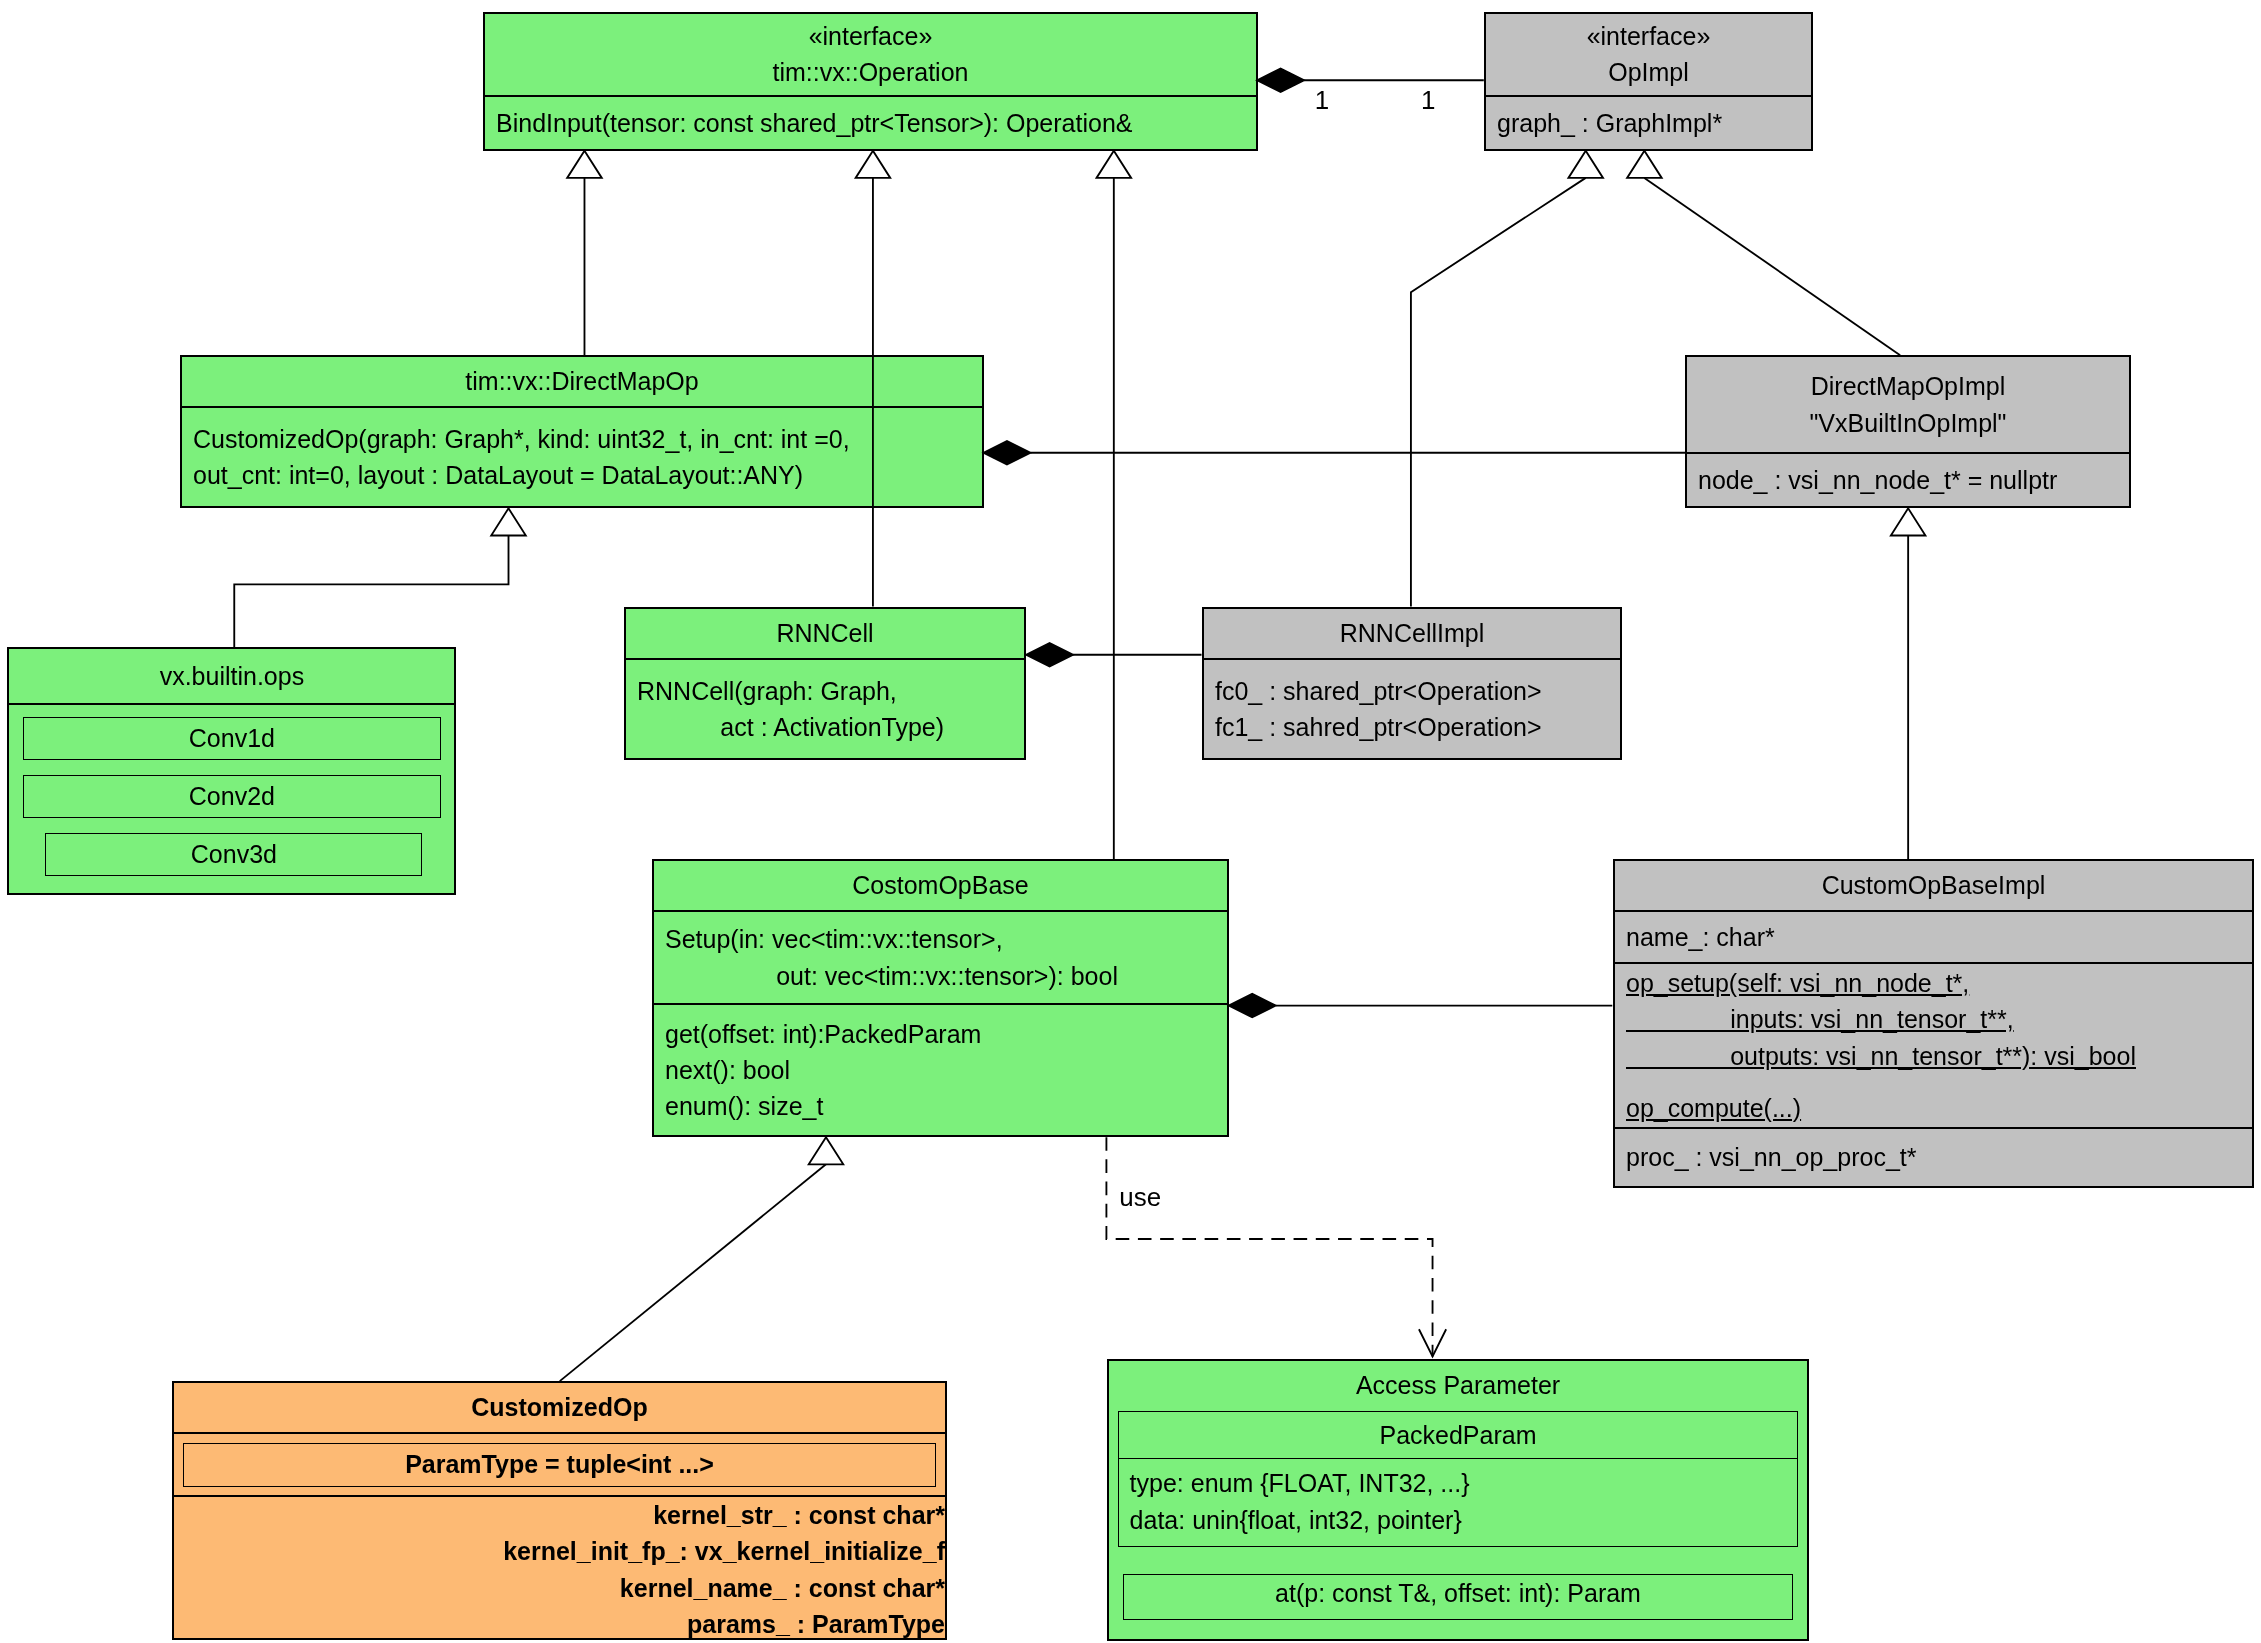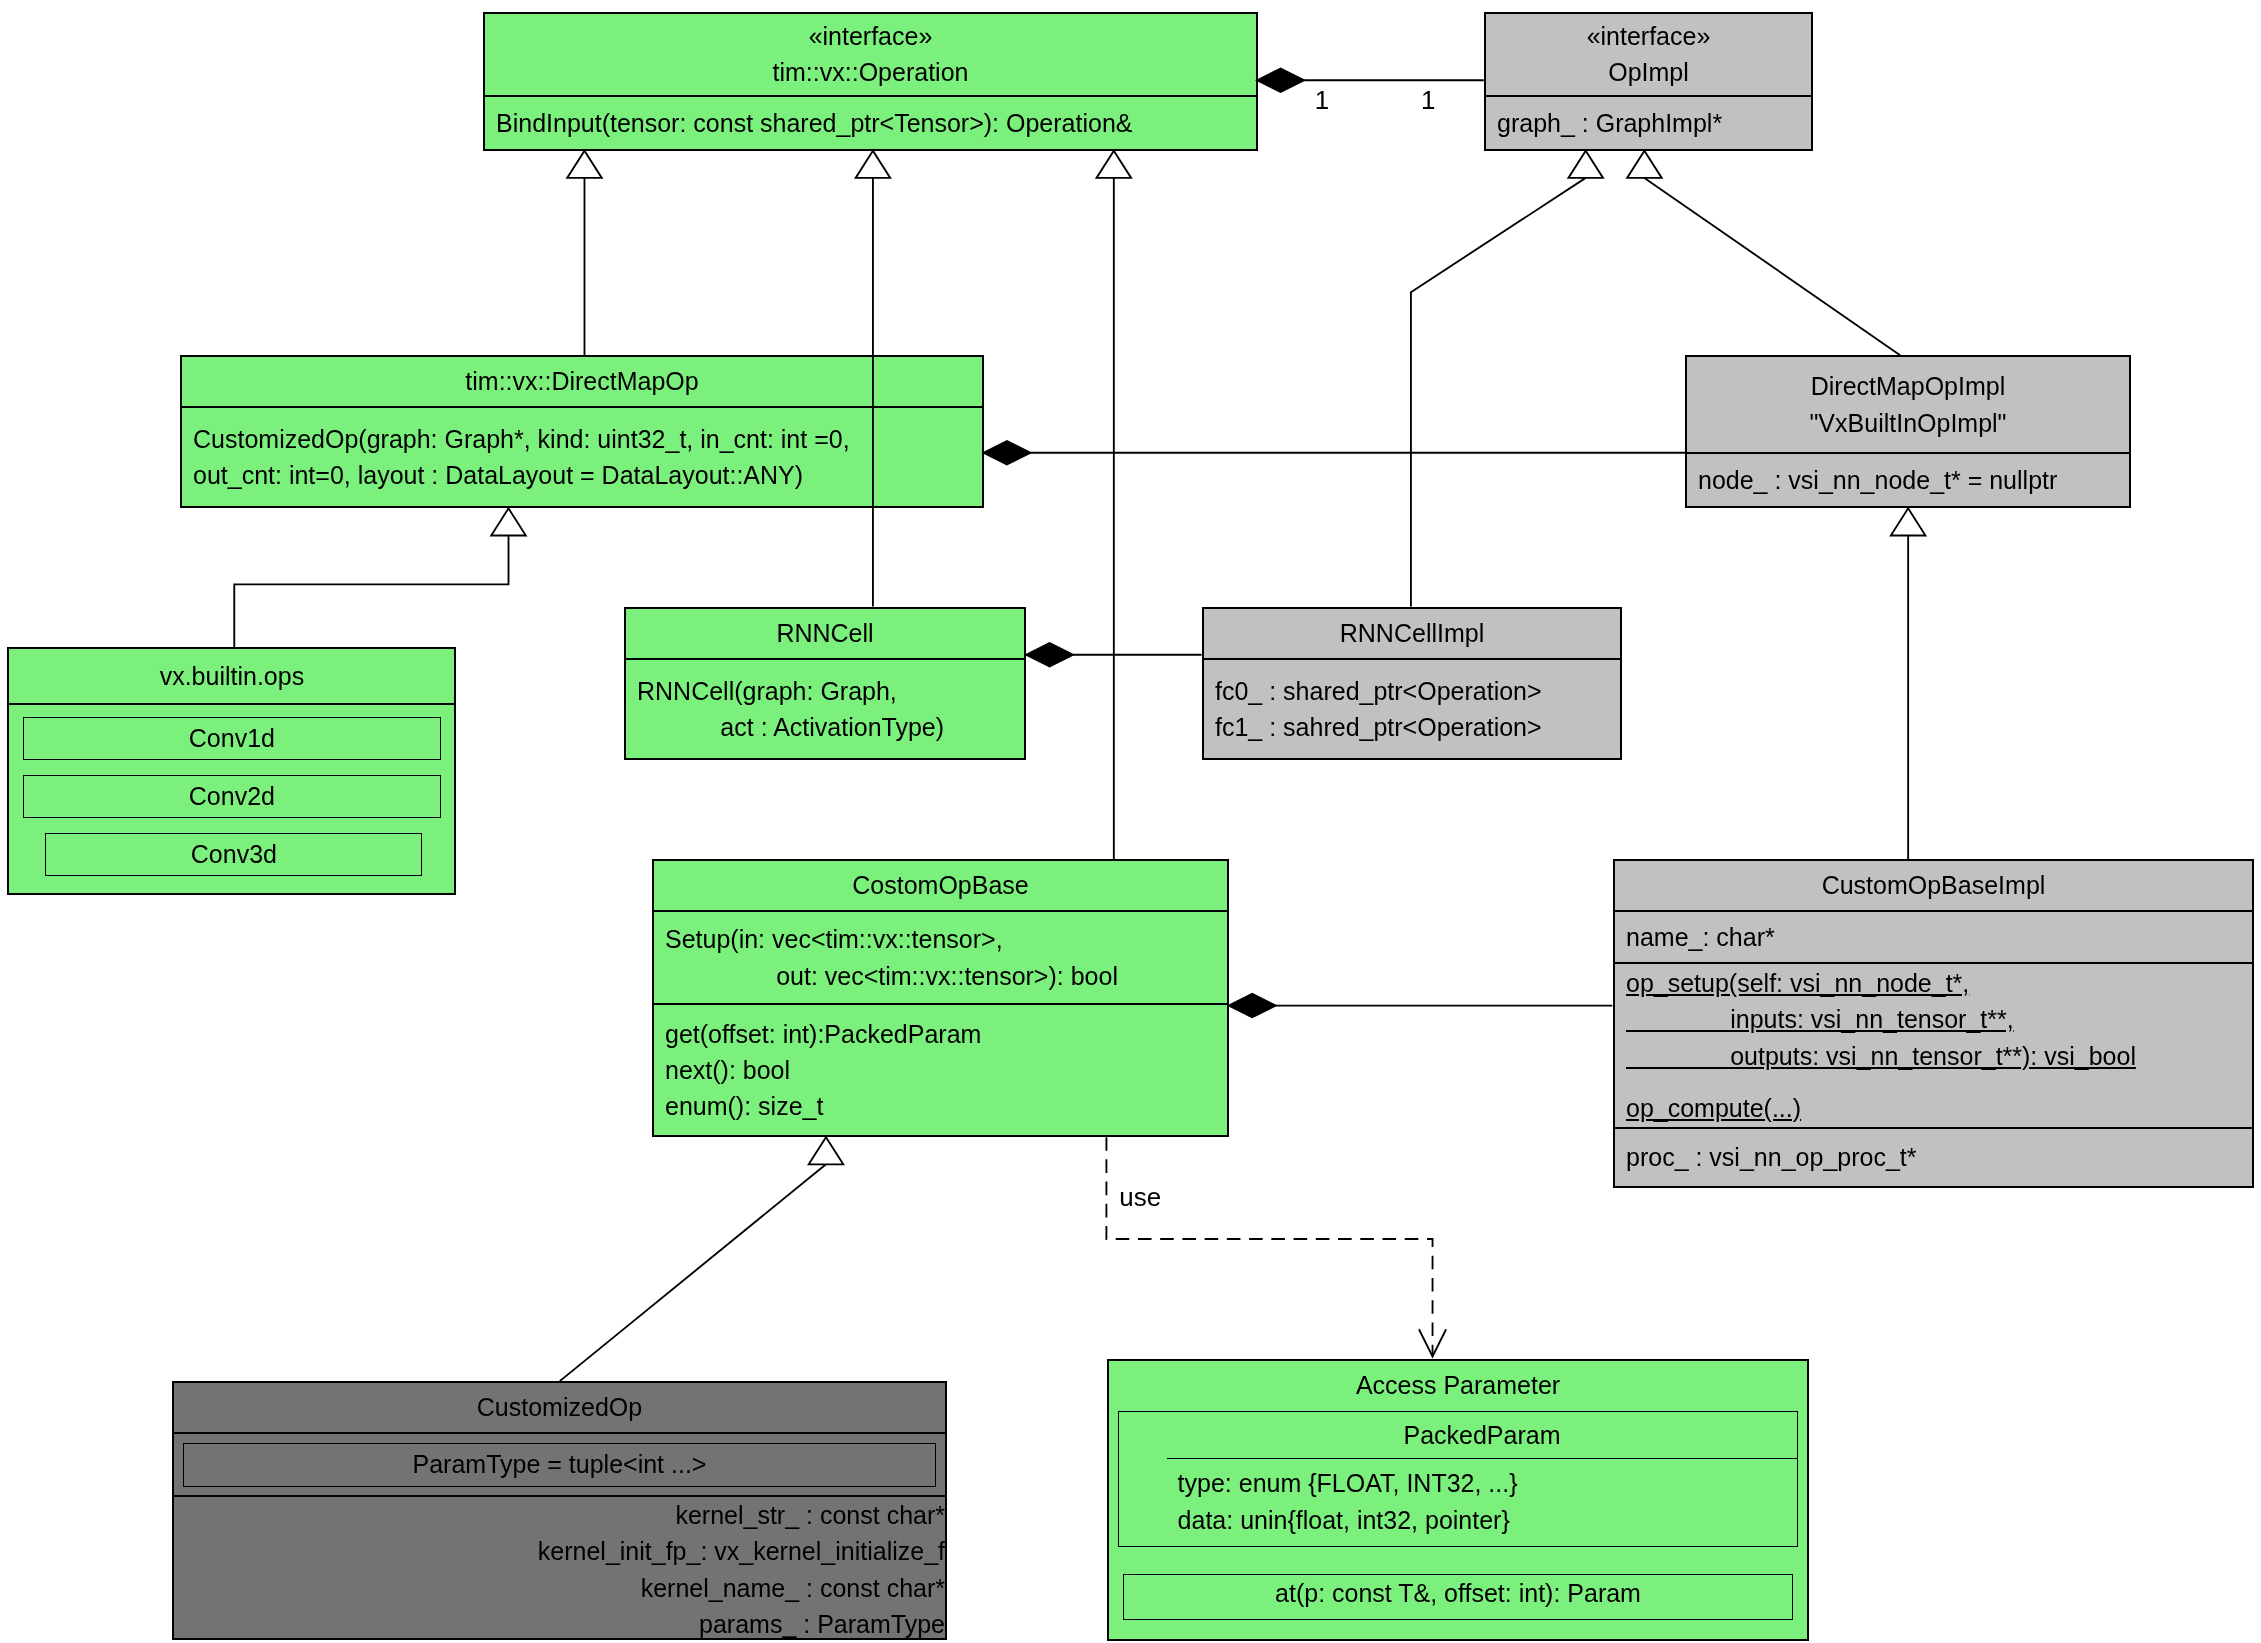--- a/index.html
+++ b/index.html
@@ -7,40 +7,40 @@
     position:relative;width:2261px;height:1643px;background:#ffffff;
     font-family:"Liberation Sans",sans-serif;font-size:25px;color:#000;
   }
   #edges{position:absolute;left:0;top:0;z-index:2;pointer-events:none;}
   .box{
     position:absolute;border:2.5px solid #000;box-sizing:border-box;
     display:flex;flex-direction:column;z-index:1;
   }
   .green{background:#7cf07c;}
   .gray{background:#c1c1c1;}
-  .red{background:#737373;}
+  .red{background:#fdba74;font-weight:bold;}
   .title{display:flex;flex-direction:column;align-items:center;justify-content:center;flex:0 0 auto;border-radius:18px;}
   .fill{flex:1 1 auto;}
   .sec{border-top:2.5px solid #000;box-sizing:border-box;}
   .vcenter{display:flex;flex-direction:column;justify-content:center;}
   .pad{padding-left:11px;padding-right:6.2px;}
   .pre{white-space:pre;}
   .center{text-align:right;}
   .u{text-decoration:underline;}
   .line{line-height:1.45;}
   .conv{
     height:43px;border:1.9px solid #000;margin:0 13.6px 15px;box-sizing:border-box;
     display:flex;align-items:center;justify-content:center;
   }
   .conv3d{margin-left:36px;margin-right:32px;}
   .ptbox{
     margin:8.6px 8.6px 8.6px;height:44px;border:1.9px solid #000;box-sizing:border-box;
     display:flex;align-items:center;justify-content:center;
   }
-  .packed{margin:1.2px 8.6px 0;border:1.9px solid #000;box-sizing:border-box;padding-left:48px;}
+  .packed{margin:1.2px 8.6px 0;border:1.9px solid #000;box-sizing:border-box;}
   .ph{height:46px;display:flex;align-items:center;justify-content:center;}
   .pbody{border-top:1.9px solid #000;padding:6.2px 0 8.6px;}
   .atbox{
     margin:27px 13.6px 0;height:46px;border:1.9px solid #000;box-sizing:border-box;
     display:flex;justify-content:center;
   }
 </style>
 </head>
 <body>
 

